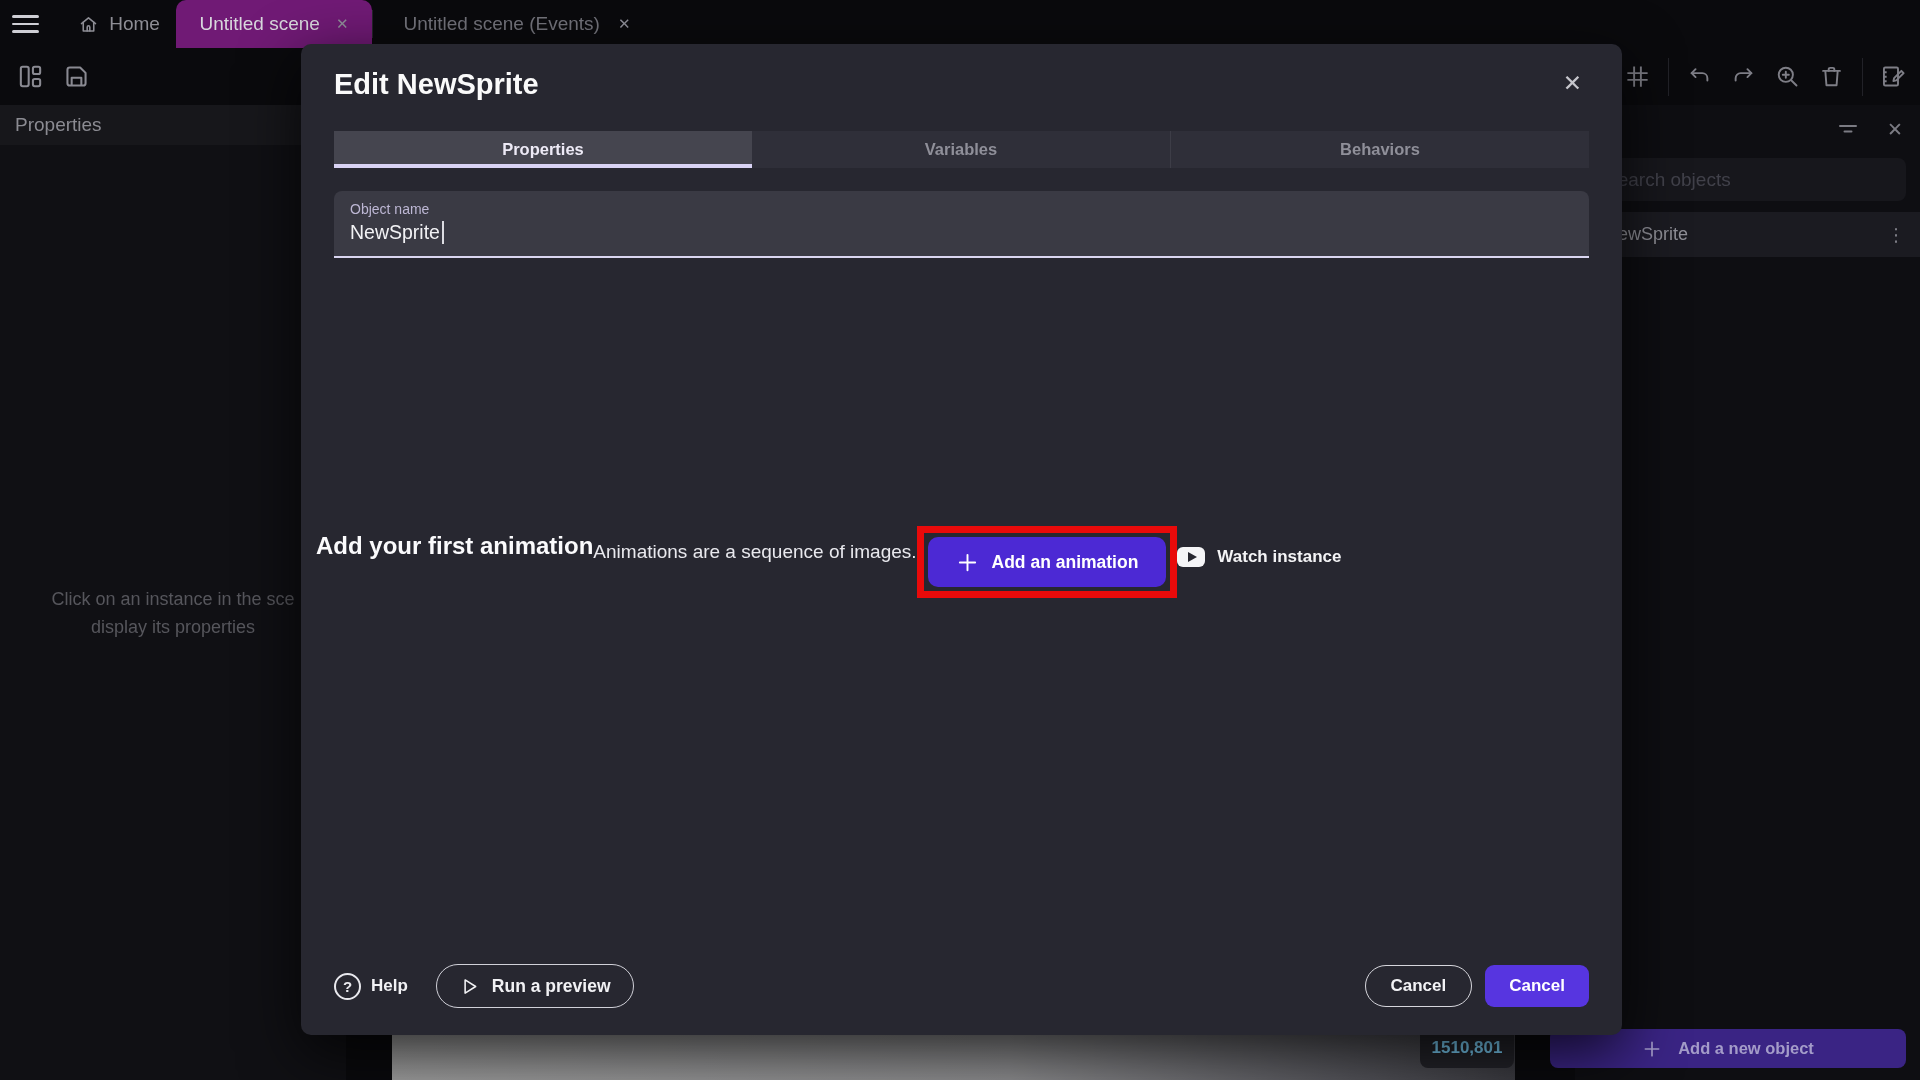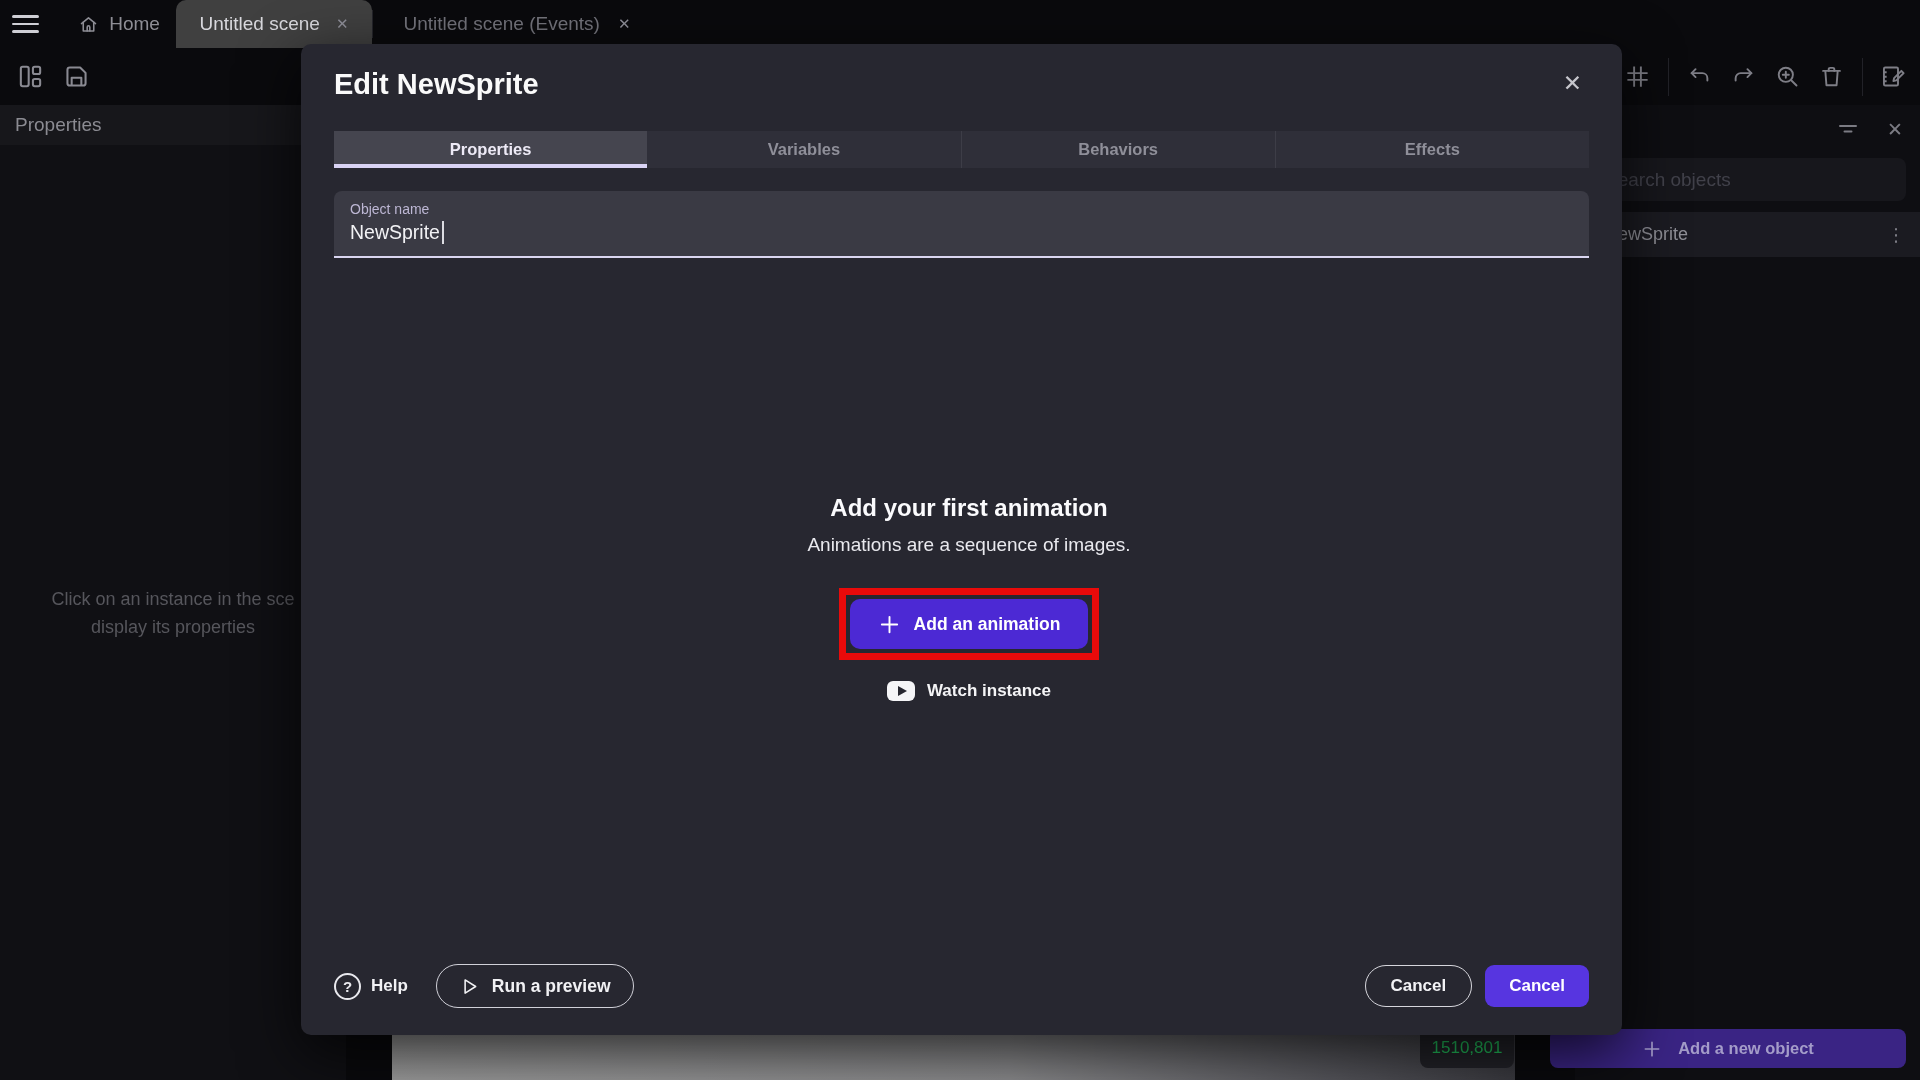--- a/index.html
+++ b/index.html
@@ -5,40 +5,40 @@
   * { margin:0; padding:0; box-sizing:border-box; font-family:"Liberation Sans", sans-serif; }
   html,body { width:1920px; height:1080px; overflow:hidden; background:#0a0a0d; }
   svg { display:block; }
 
   
   .topbar { position:absolute; left:0; top:0; right:0; height:48px; background:#0a0a0d; display:flex; align-items:stretch; z-index:3; }
   .hamburger-btn { width:50px; display:flex; align-items:center; justify-content:center; cursor:pointer; }
   .hamburger { width:27px; }
   .hamburger div { height:2.5px; background:#cfcfd5; border-radius:2px; margin:5px 0; }
   .tab-home { margin-left:12px; width:114px; display:flex; align-items:center; justify-content:center; gap:10px; color:#8e8e95; font-size:19px; border-radius:10px 10px 0 0; }
-  .tab-active { width:196px; background:#404040; border-radius:10px 10px 0 0; display:flex; align-items:center; justify-content:center; gap:16px; color:#d8d8dd; font-size:19px; }
+  .tab-active { width:196px; background:#701a75; border-radius:10px 10px 0 0; display:flex; align-items:center; justify-content:center; gap:16px; color:#d8d8dd; font-size:19px; }
   .tab-plain { width:288px; display:flex; align-items:center; justify-content:center; gap:18px; color:#74747c; font-size:19px; }
   .tab-close { font-size:15px; color:#90909a; cursor:pointer; }
   .tabbar-divider { width:1px; background:#24242a; margin:10px 0; }
 
   
   .toolbar2 { position:absolute; left:0; top:48px; right:0; height:57px; display:flex; align-items:center; padding:0 13px 0 16px; gap:17px; }
   .tool-icon { color:#8a8a92; cursor:pointer; display:flex; align-items:center; justify-content:center; }
   .tool-icon.right { color:#7e7e86; }
   .tb-spacer { flex:1; }
   .tool-sep { width:1px; height:38px; background:#222228; }
 
   
   .left-panel { position:absolute; left:0; top:105px; bottom:0; width:346px; background:#101014; }
   .lp-header { height:40px; background:#17171b; display:flex; align-items:center; padding-left:15px; color:#8b8b92; font-size:19px; }
   .lp-empty { position:absolute; top:480px; left:0; width:100%; text-align:center; color:#56565c; font-size:18px; line-height:28px; white-space:nowrap; }
 
   
   .canvas-floor { position:absolute; left:392px; width:1123px; bottom:0; height:45px; background:linear-gradient(to right, #a0a0a0 0%, #8e8e90 55%, #55555b 85%, #3a3a40 100%); z-index:1; }
-  .coord-badge { position:absolute; left:1420px; top:1026px; width:94px; height:42px; background:#232329; border-radius:8px; z-index:2; color:#22c55e; font-weight:normal; font-size:17px; text-align:center; padding-top:12px; }
+  .coord-badge { position:absolute; left:1420px; top:1026px; width:94px; height:42px; background:#232329; border-radius:8px; z-index:2; color:#7dd3fc; font-weight:bold; font-size:17px; text-align:center; padding-top:12px; }
 
   
   .right-panel { position:absolute; right:0; top:105px; bottom:0; width:345px; background:#0e0e12; }
   .rp-header { height:48px; display:flex; align-items:center; justify-content:flex-end; gap:27px; padding-right:17px; color:#7b7b83; }
   .rp-close { font-size:19px; color:#7b7b83; cursor:pointer; }
   .rp-search { position:absolute; left:13px; right:14px; top:53px; height:43px; border-radius:8px; background:#17171c; border:none; outline:none; color:#cccccf; font-size:19px; padding:0 17px; }
   .rp-search::placeholder { color:#41414a; }
   .rp-row { position:absolute; left:0; right:0; top:107px; height:45px; background:#1b1b21; display:flex; align-items:center; justify-content:space-between; padding:0 14px 0 30px; color:#8f8f97; font-size:18px; cursor:pointer; }
   .rp-row-menu { font-size:18px; color:#84848c; letter-spacing:1px; }
   .add-object-btn { position:absolute; left:1550px; top:1029px; width:356px; height:39px; border-radius:8px; background:#3a2484; color:#a49cc9; font-size:16.5px; font-weight:bold; display:flex; align-items:center; justify-content:center; gap:16px; z-index:3; cursor:pointer; }
@@ -51,21 +51,21 @@
   .m-tab { flex:1; position:relative; display:flex; align-items:center; justify-content:center; font-size:16.5px; font-weight:bold; color:#8f8f99; cursor:pointer; border-left:1px solid #3d3d47; }
   .m-tab:first-child { border-left:none; }
   .m-tab.active { background:#45454f; color:#edeaf6; border-left:none; }
   .m-tab.active + .m-tab { border-left:none; }
   .m-tab.active::after { content:""; position:absolute; left:0; right:0; bottom:0; height:4px; background:#d9d3f4; }
   .m-field { position:absolute; left:33px; right:33px; top:147px; height:67px; background:#3a3a44; border-radius:8px 8px 0 0; border-bottom:2px solid #d9d5f0; padding:10px 16px 0; cursor:text; }
   .m-field-label { font-size:14px; color:#bdb7d4; }
   .m-field-value { margin-top:4px; font-size:19.5px; color:#f2f2f5; display:flex; align-items:center; }
   .caret { width:2px; height:23px; background:#dcdce2; margin-left:2px; }
 
-  .m-empty { position:absolute; left:0; right:0; top:450px; display:flex; flex-direction:column; align-items:center;padding-left:15px; }
+  .m-empty { position:absolute; left:0; right:0; top:450px; display:flex; flex-direction:row; align-items:center;padding-left:15px; }
   .me-title { font-size:24px; font-weight:bold; color:#fbfbfd; }
   .me-sub { margin-top:12px; font-size:19px; color:#e9e9ee; }
   .red-wrap { margin-top:32px; border:7px solid #e90a0a; padding:4px; }
   .add-anim-btn { height:50px; padding:0 28px; border-radius:10px; background:#4c29d4; display:flex; align-items:center; justify-content:center; gap:13px; font-size:17.5px; font-weight:bold; color:#ffffff; cursor:pointer; }
   .watch { margin-top:21px; display:flex; align-items:center; gap:12px; cursor:pointer; }
   .yt-icon { width:28px; height:20px; background:#f5f5f7; border-radius:6px; position:relative; }
   .yt-icon::after { content:""; position:absolute; left:11px; top:5px; border-left:9px solid #272730; border-top:5px solid transparent; border-bottom:5px solid transparent; }
   .watch-label { font-size:17px; font-weight:bold; color:#f4f4f6; }
 
   .m-footer { position:absolute; left:33px; right:33px; bottom:26px; height:46px; display:flex; align-items:center; }
@@ -208,21 +208,20 @@
 </div>
 
 <div class="modal">
   <div class="m-title">Edit NewSprite</div>
   <div class="m-close">✕</div>
 
   <div class="m-tabs">
     <div class="m-tab active">Properties</div>
     <div class="m-tab">Variables</div>
     <div class="m-tab">Behaviors</div>
-    <div class="m-tab">Effects</div>
   </div>
 
   <div class="m-field">
     <div class="m-field-label">Object name</div>
     <div class="m-field-value">
       <span>NewSprite</span>
       <span class="caret"></span>
     </div>
   </div>
 

